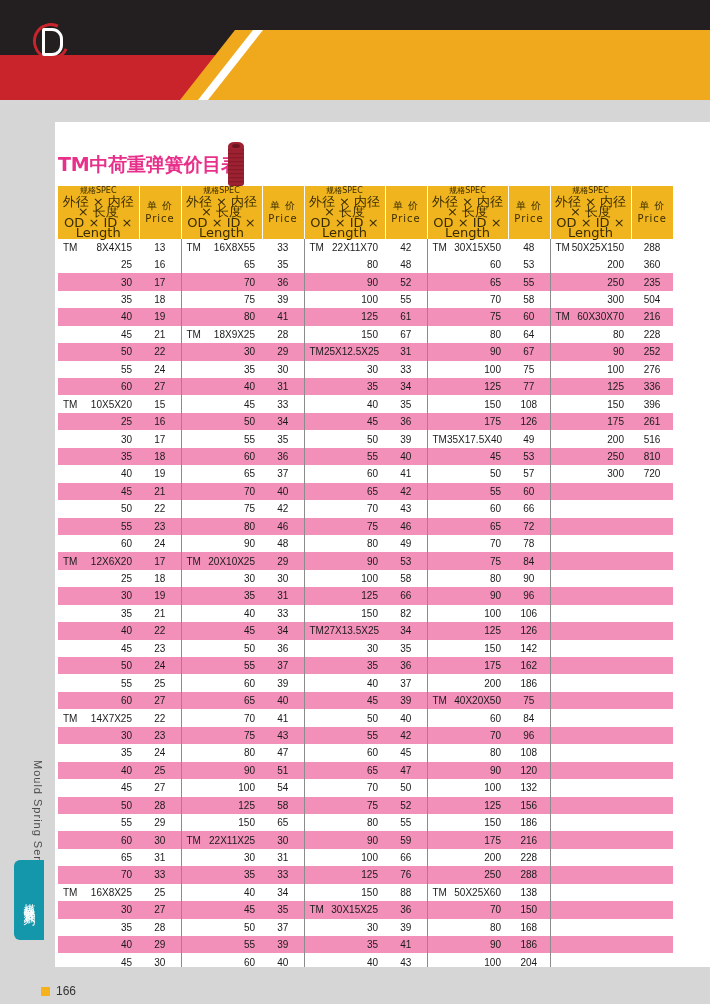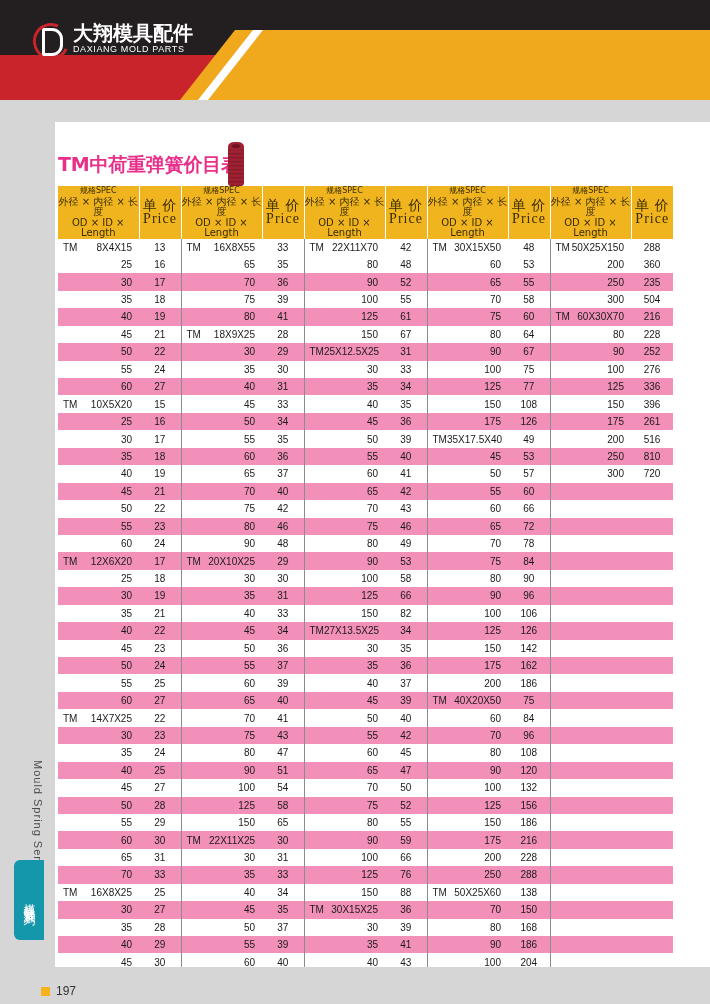--- a/index.html
+++ b/index.html
@@ -71,22 +71,22 @@
   
   .tbl{position:absolute;left:58px;top:186px;width:615px;border-collapse:collapse;table-layout:fixed;}
   .tbl th,.tbl td{padding:0;margin:0;}
   .tbl thead th{
     background:#f0b51e;color:#3a2c00;font-size:8px;line-height:10.5px;
     text-align:center;vertical-align:middle;height:46px;
     border-right:1px solid #ffffff;font-weight:normal;
     font-family:"DejaVu Sans",sans-serif;
     margin-left:32px;
   }
-  .tbl thead th .l2{font-size:10px;}
-  .tbl thead th.price{letter-spacing:1px;font-size:14px;line-height:13px;font-family:Liberation Serif, serif;}
+  .tbl thead th .l2{font-size:13px;}
+  .tbl thead th.price{letter-spacing:1px;font-size:10px;line-height:13px;}
   .tbl thead th.lastcell{border-right:none;}
   .tbl tbody td{
     height:17.45px;font-size:10px;color:#1a1a1a;vertical-align:middle;
     background:#ffffff;
   }
   .tbl tbody tr.alt td{background:#f290b9;}
   td.spec{text-align:right;padding-right:7px;white-space:nowrap;}
   td.spec .tm{float:left;padding-left:5px;}
   td.price{text-align:center;}
   td.price.sep{border-right:1px solid #8c8c8c;}
@@ -98,24 +98,20 @@
   <div class="hdr-black"></div>
   <div class="hdr-red"></div>
   <div class="hdr-gray"></div>
   <div class="hdr-yellow"></div>
   <div class="hdr-white-slash"></div>
 
   <div class="logo">
     <span class="logo-mark">
       <span class="ring"></span>
         <span class="dee"></span>
-    </span>
-    <span class="logo-text">
-      <span class="logo-cn">大翔模具配件</span>
-      <span class="logo-en">DAXIANG MOLD PARTS</span>
     </span>
   </div>
 
 </div>
 
 <div class="sheet"></div>
 
 <div class="tbl-title">TM中荷重弹簧价目表</div>
 <div class="spring-img">
   <span class="body"></span>
@@ -704,14 +700,14 @@
       </tr>
     </tbody>
 </table>
 
 <div class="side-label">Mould Spring Series</div>
 <div class="side-tab">模具弹簧系列</div>
 
 <div class="footer"></div>
 <div class="pg">
   <span class="pg-sq"></span>
-  <span class="pg-num">197</span>
+  <span class="pg-num">166</span>
 </div>
 
 </body></html>

